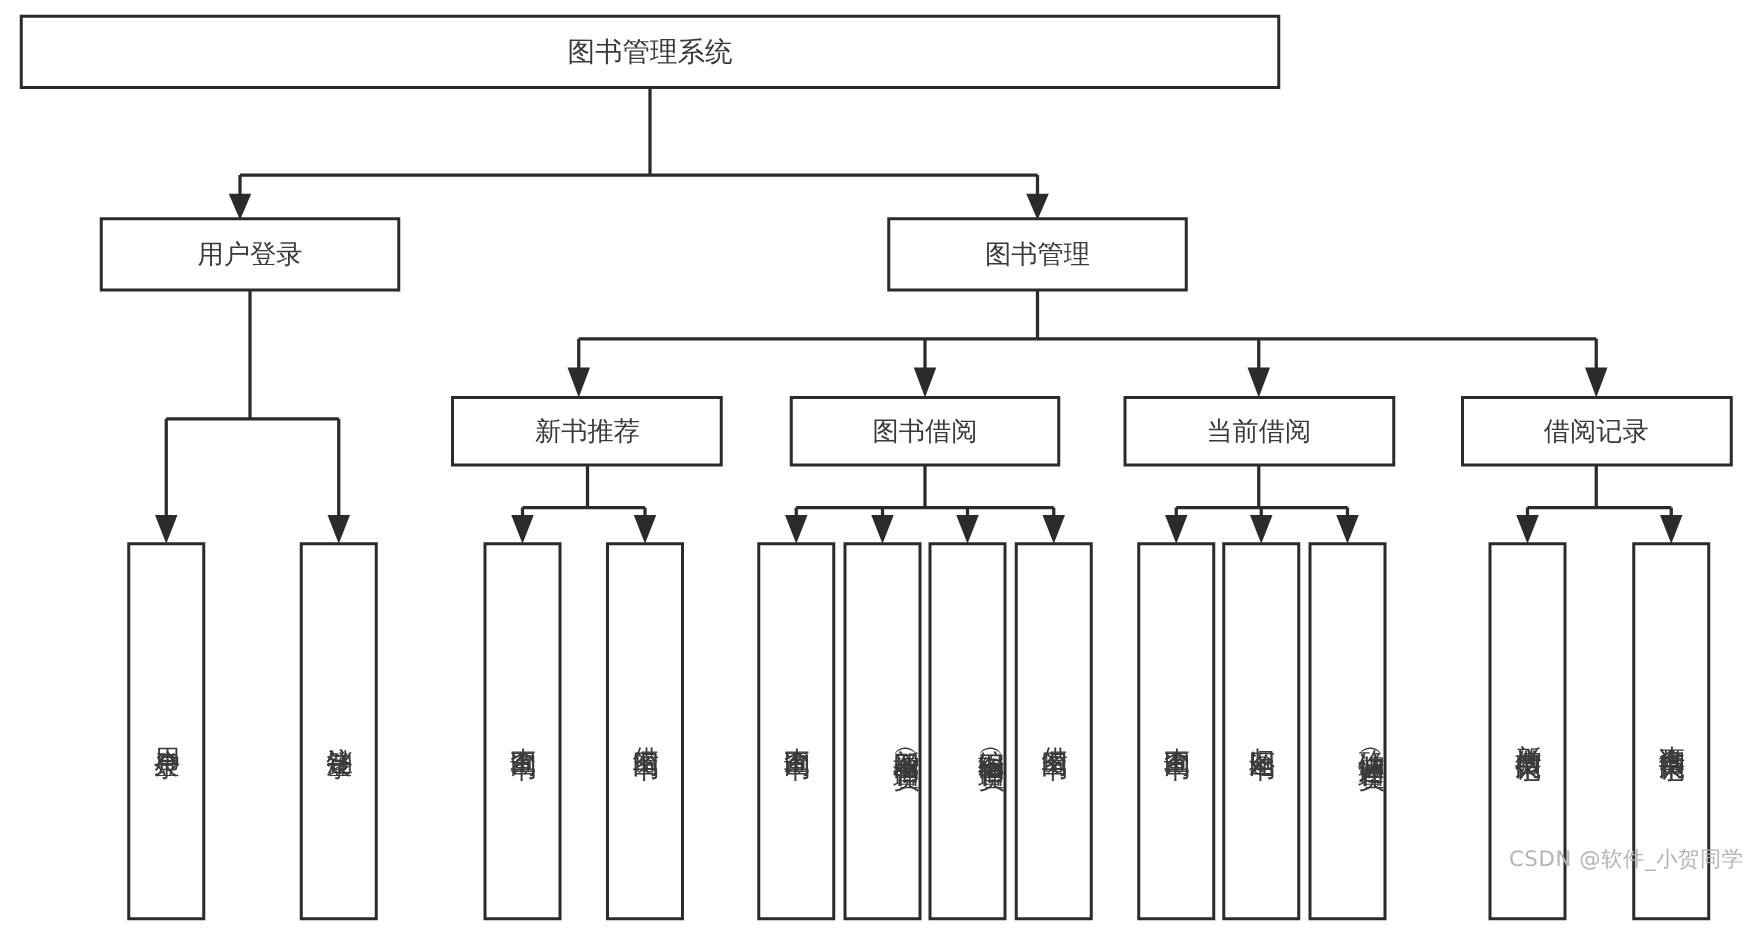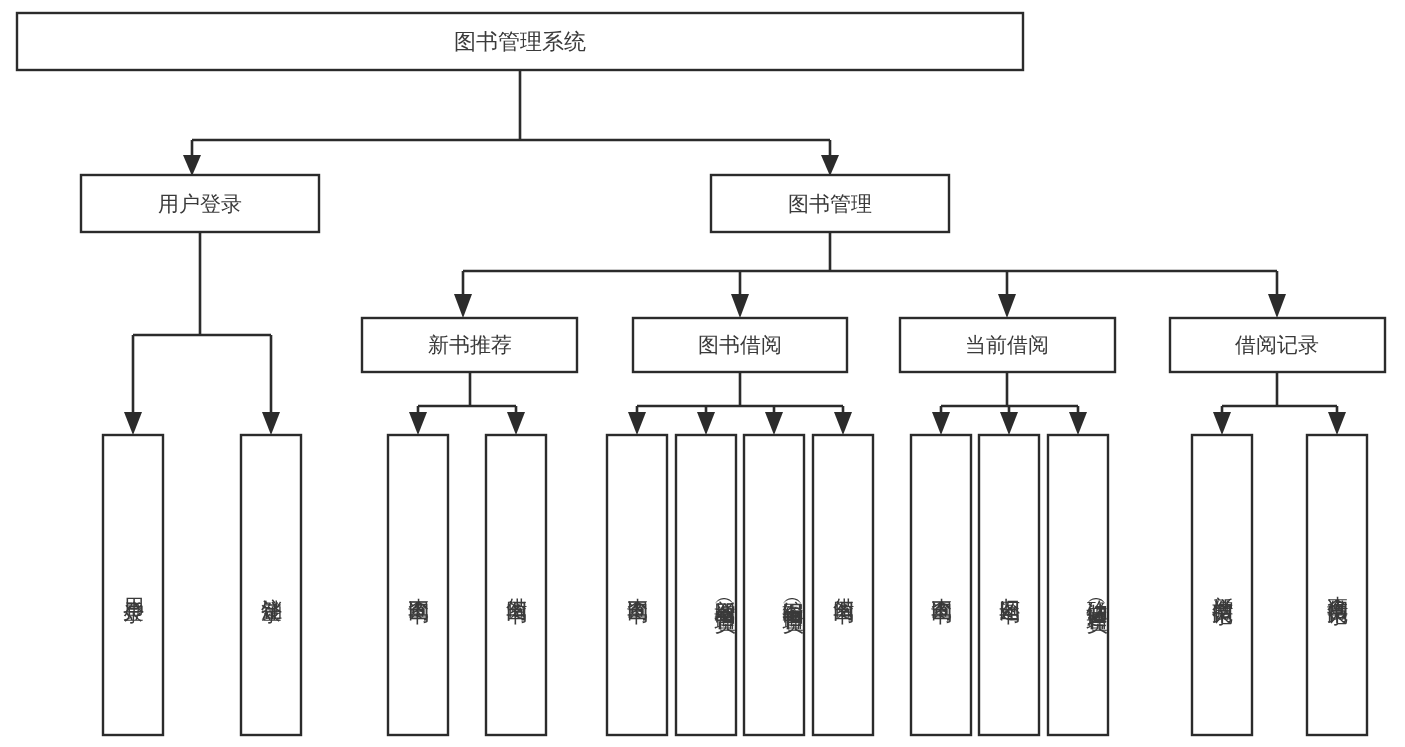--- a/index.html
+++ b/index.html
@@ -230,14 +230,15 @@
   <div class="vlabel" style="left:744px; top:435px; width:60px; height:300px; align-items:flex-start; padding-top:14px; box-sizing:border-box;">编辑图书（管理员）</div>
   <div class="vlabel" style="left:813px; top:435px; width:60px; height:300px;">借阅图书</div>
 
   <div class="vlabel" style="left:911px; top:435px; width:60px; height:300px;">查询图书</div>
   <div class="vlabel" style="left:979px; top:435px; width:60px; height:300px;">归还图书</div>
   <div class="vlabel" style="left:1048px; top:435px; width:60px; height:300px; align-items:flex-start; padding-top:14px; box-sizing:border-box;">确认归还（管理员）</div>
 
   <div class="vlabel" style="left:1192px; top:435px; width:60px; height:300px;">新增借阅记录</div>
   <div class="vlabel" style="left:1307px; top:435px; width:60px; height:300px;">查询借阅记录</div>
 
+  <div class="watermark">CSDN @软件_小贺同学</div>
 
 </div>
 
 </body></html>

